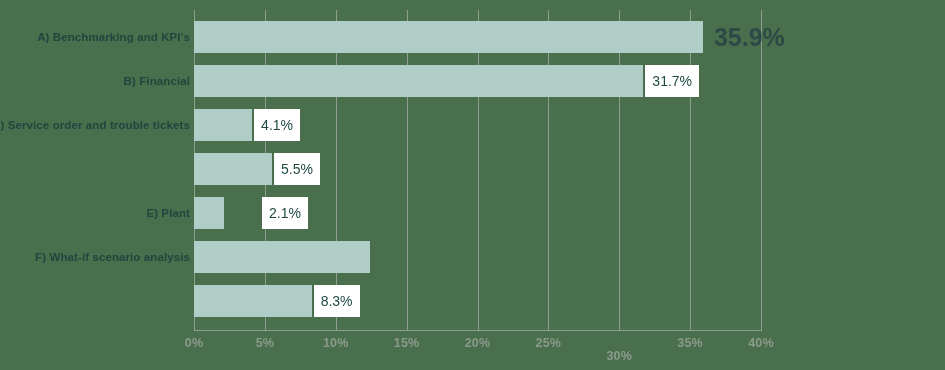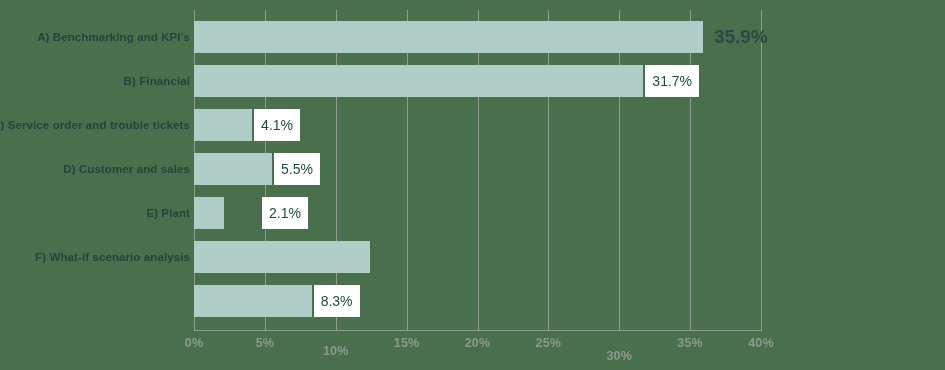--- a/index.html
+++ b/index.html
@@ -107,21 +107,21 @@
     color: #1f4a44;
     font-size: 14px;
     font-weight: normal;
     white-space: nowrap;
     background: #ffffff;
   }
   .value-label.no-box {
     background: transparent;
     color: #2b4a46;
     font-weight: bold;
-    font-size: 19px;
+    font-size: 25px;
     padding-left: 9px;
   }
 </style>
 </head>
 <body>
 
 <div id="chart-root">
 
   <div id="plot-area">
       <div class="gridline" style="left: 0px;"></div>
@@ -135,21 +135,21 @@
       <div class="gridline" style="left: 567px;"></div>
     </div>
 
   <div id="axis-line"></div>
 
 <div class="tick-mark" style="left: 194px;"></div>
     <div class="tick-label" style="left: 194px;">0%</div>
     <div class="tick-mark" style="left: 264.875px;"></div>
     <div class="tick-label" style="left: 264.875px;">5%</div>
     <div class="tick-mark" style="left: 335.75px;"></div>
-    <div class="tick-label" style="left: 335.75px; margin-top: 8px;">10%</div>
+    <div class="tick-label" style="left: 335.75px;">10%</div>
     <div class="tick-mark" style="left: 406.625px;"></div>
     <div class="tick-label" style="left: 406.625px;">15%</div>
     <div class="tick-mark" style="left: 477.5px;"></div>
     <div class="tick-label" style="left: 477.5px;">20%</div>
     <div class="tick-mark" style="left: 548.375px;"></div>
     <div class="tick-label" style="left: 548.375px;">25%</div>
     <div class="tick-mark" style="left: 619.25px;"></div>
     <div class="tick-label" style="left: 619.25px; margin-top: 13px;">30%</div>
     <div class="tick-mark" style="left: 690.125px;"></div>
     <div class="tick-label" style="left: 690.125px;">35%</div>
@@ -164,21 +164,20 @@
       <div class="cat-label">B) Financial</div>
       <div class="bar" style="width: 449.348px; background: rgb(176, 205, 199);"></div>
       <div class="value-label" style="left: 645.347px;">31.7%</div>
     </div>
     <div class="bar-row" style="top: 109px;">
       <div class="cat-label">C) Service order and trouble tickets</div>
       <div class="bar" style="width: 58.1175px; background: rgb(176, 205, 199);"></div>
       <div class="value-label" style="left: 254.118px;">4.1%</div>
     </div>
     <div class="bar-row" style="top: 153px;">
-      <div class="cat-label">D) Customer and sales</div>
       <div class="bar" style="width: 77.9625px; background: rgb(176, 205, 199);"></div>
       <div class="value-label" style="left: 273.962px;">5.5%</div>
     </div>
     <div class="bar-row" style="top: 197px;">
       <div class="cat-label">E) Plant</div>
       <div class="bar" style="width: 29.7675px; background: rgb(176, 205, 199);"></div>
       <div class="value-label" style="left: 233px; margin-left: 29px;">2.1%</div>
     </div>
     <div class="bar-row" style="top: 241px;">
       <div class="cat-label">F) What-if scenario analysis</div>

